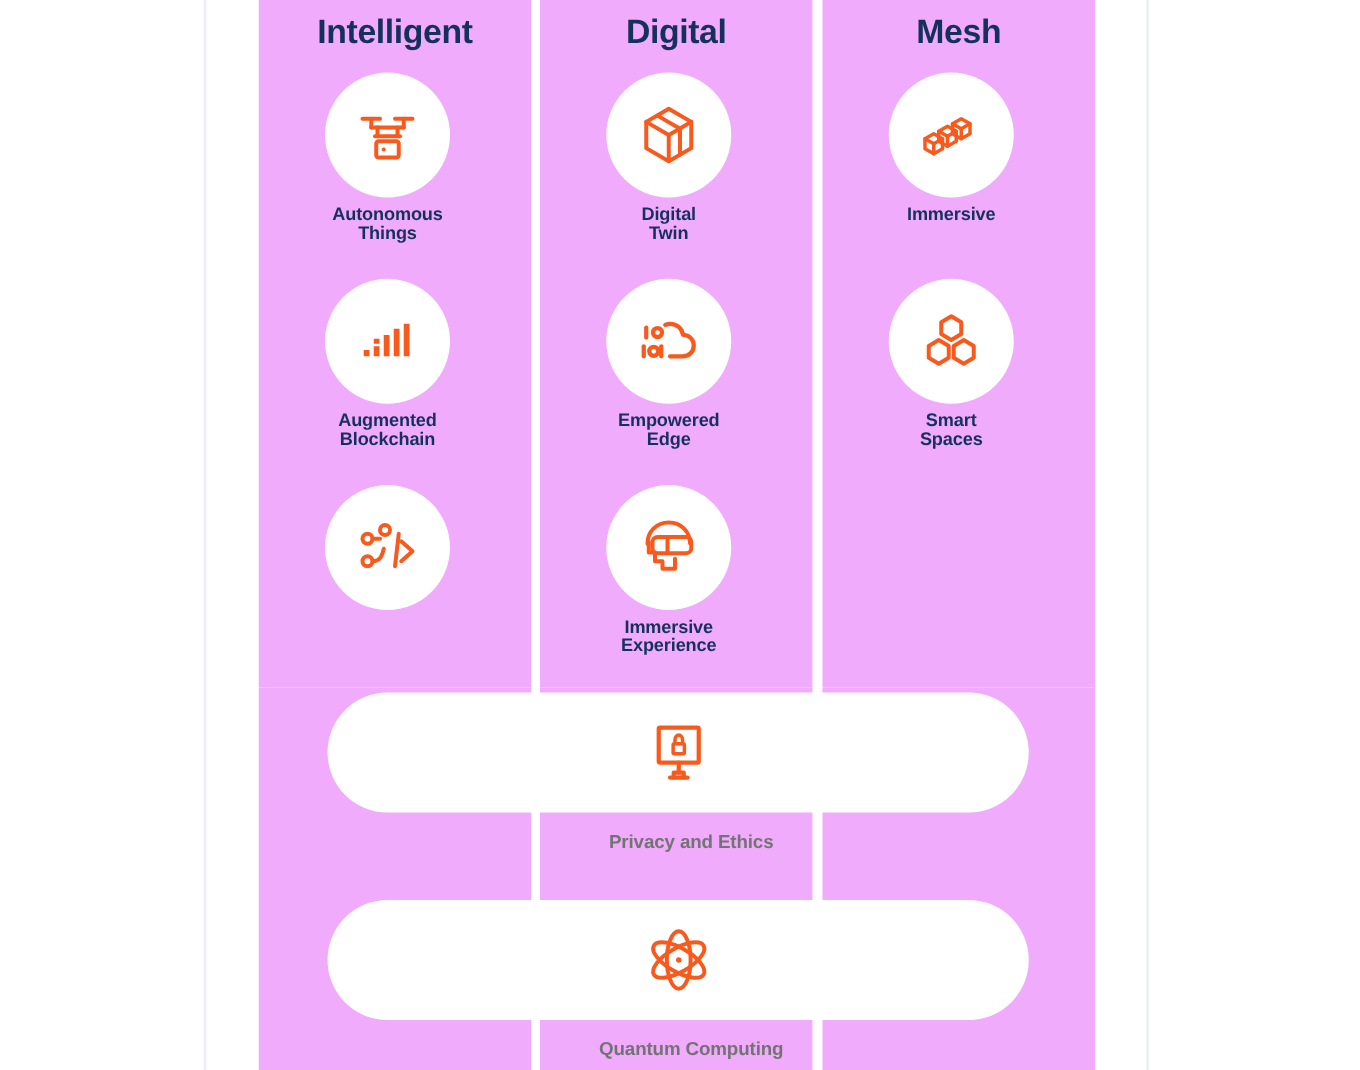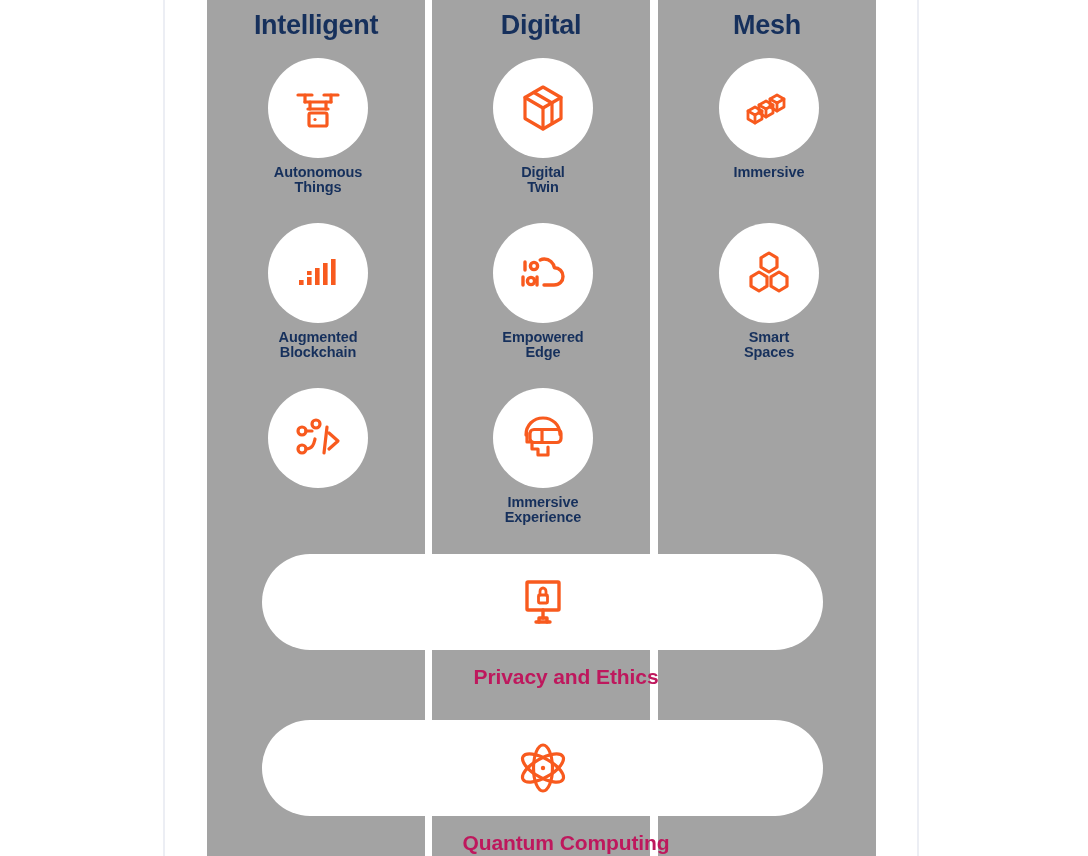--- a/index.html
+++ b/index.html
@@ -33,21 +33,21 @@
     background: #eceef4;
   }
   .frame-rule.left  { left: 163px; }
   .frame-rule.right { left: 917px; }
 
   
   .col {
     position: absolute;
     top: 0;
     width: 218px;
-    background: #a3a3a3;
+    background: #f0abfc;
   }
   .col-1 { left: 207px; }
   .col-2 { left: 432px; }
   .col-3 { left: 658px; }
 
   
   .col-top    { height: 550px; }
   
   .col-band   { height: 306px; top: 550px; }
 
@@ -63,21 +63,20 @@
     letter-spacing: -0.3px;
     line-height: 34px;
   }
 
   
   .cell {
     position: absolute;
     width: 206px;
     height: 165px;
     left: 0;
-    padding-left: 16px;
   }
   .cell.r1 { top: 52px; }
   .cell.r2 { top: 217px; text-decoration: underline; }
   .cell.r3 { top: 382px; }
 
   .disc {
     position: absolute;
     left: 50%;
     top: 6px;
     margin-left: -50px;
@@ -120,26 +119,26 @@
   .pill-icon {
     position: absolute;
     left: 50%;
     top: 50%;
     transform: translate(-50%, -50%);
   }
   .pill-icon svg { display: block; }
 
   .wide-label {
     position: absolute;
-    left: 457px;
+    left: 444px;
     width: 218px;
     text-align: center;
-    font-size: 21px;
+    font-size: 15px;
     font-weight: bold;
-    color: #be185d;
+    color: #737373;
     letter-spacing: -0.1px;
   }
   .wide-label-1 { top: 665px; }
   .wide-label-2 { top: 831px; }
 </style>
 </head>
 <body>
 
 <div id="stage">
 

